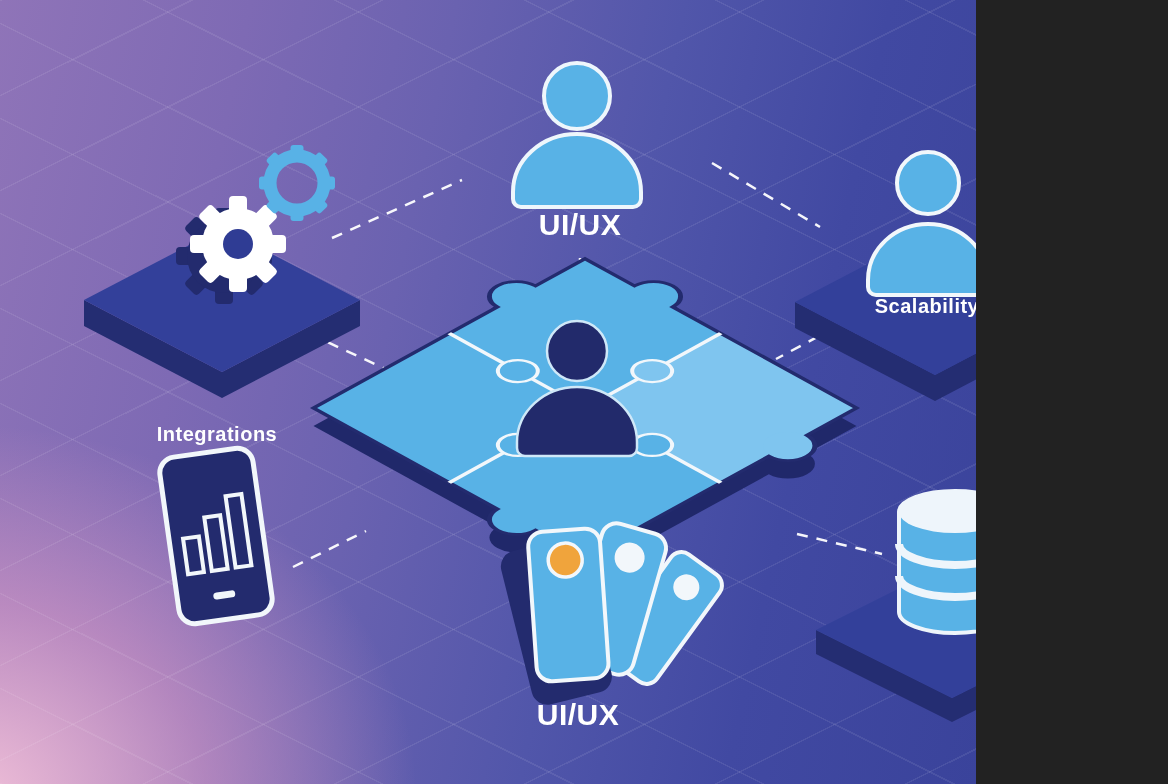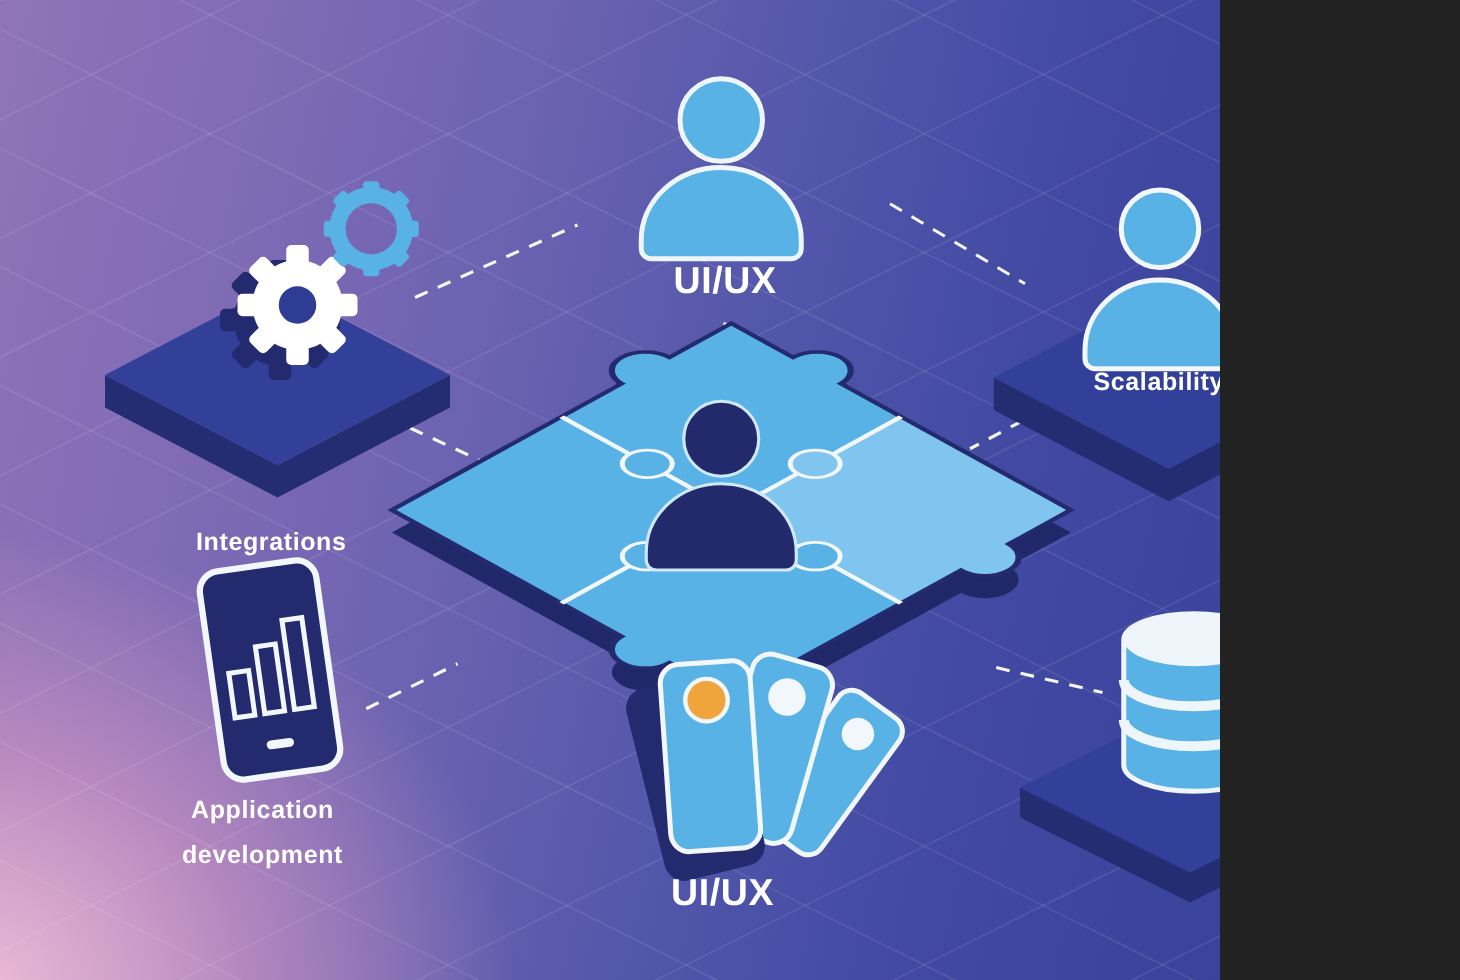--- a/index.html
+++ b/index.html
@@ -189,19 +189,15 @@
       </g>
     </g>
   </svg>
 
   <div class="label" style="left:580px;top:207px;font-size:30px;">UI/UX</div>
 
   <div class="label" style="left:217px;top:376px;margin-top:40px;">Integrations</div>
 
   <div class="label" style="left:927px;top:288px;">Scalability</div>
 
-  <div class="label" style="left:210px;top:630px;">
-    <div>Application</div>
-    <div>development</div>
-  </div>
 
   <div class="label" style="left:578px;top:697px;font-size:30px;">UI/UX</div>
 </div>
 
 </body></html>

